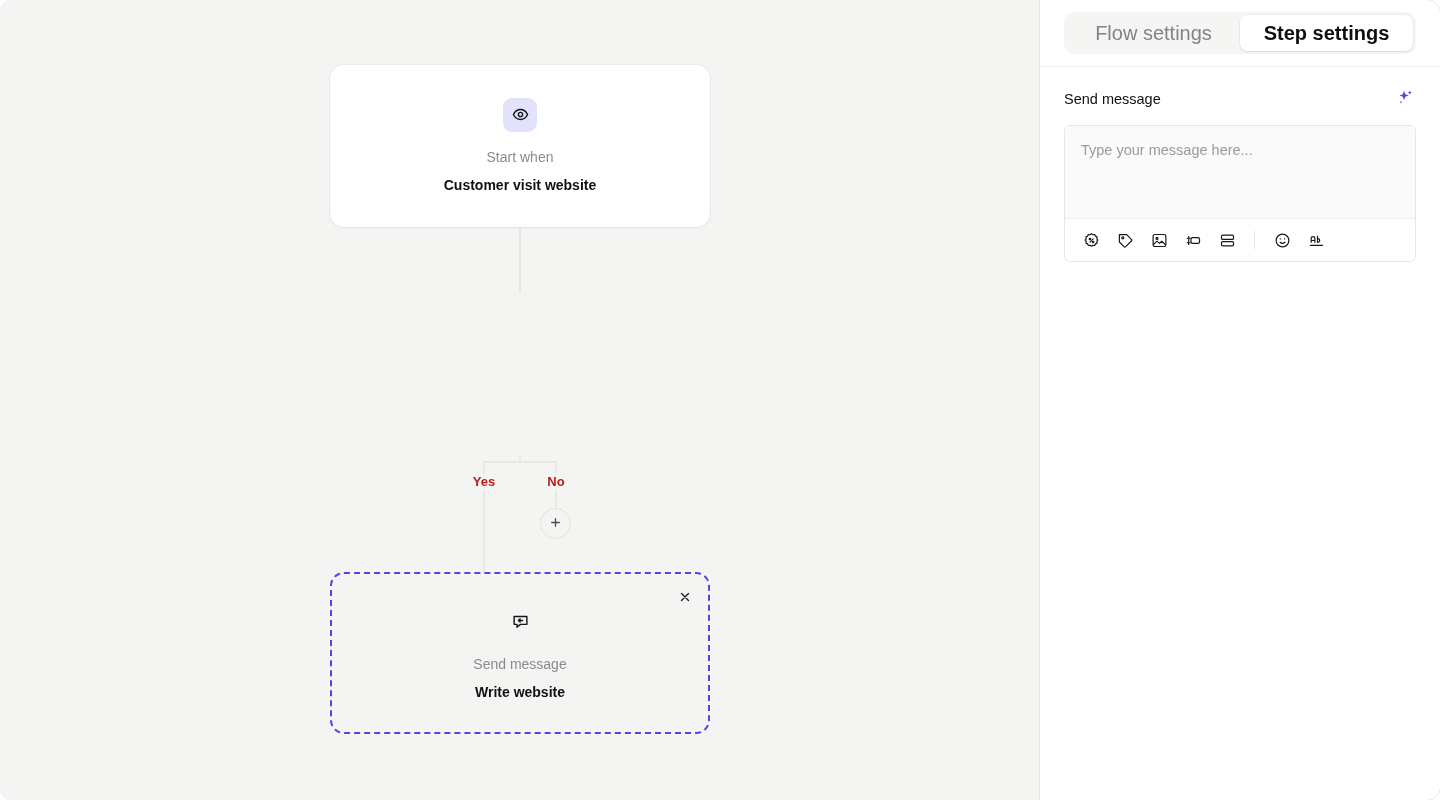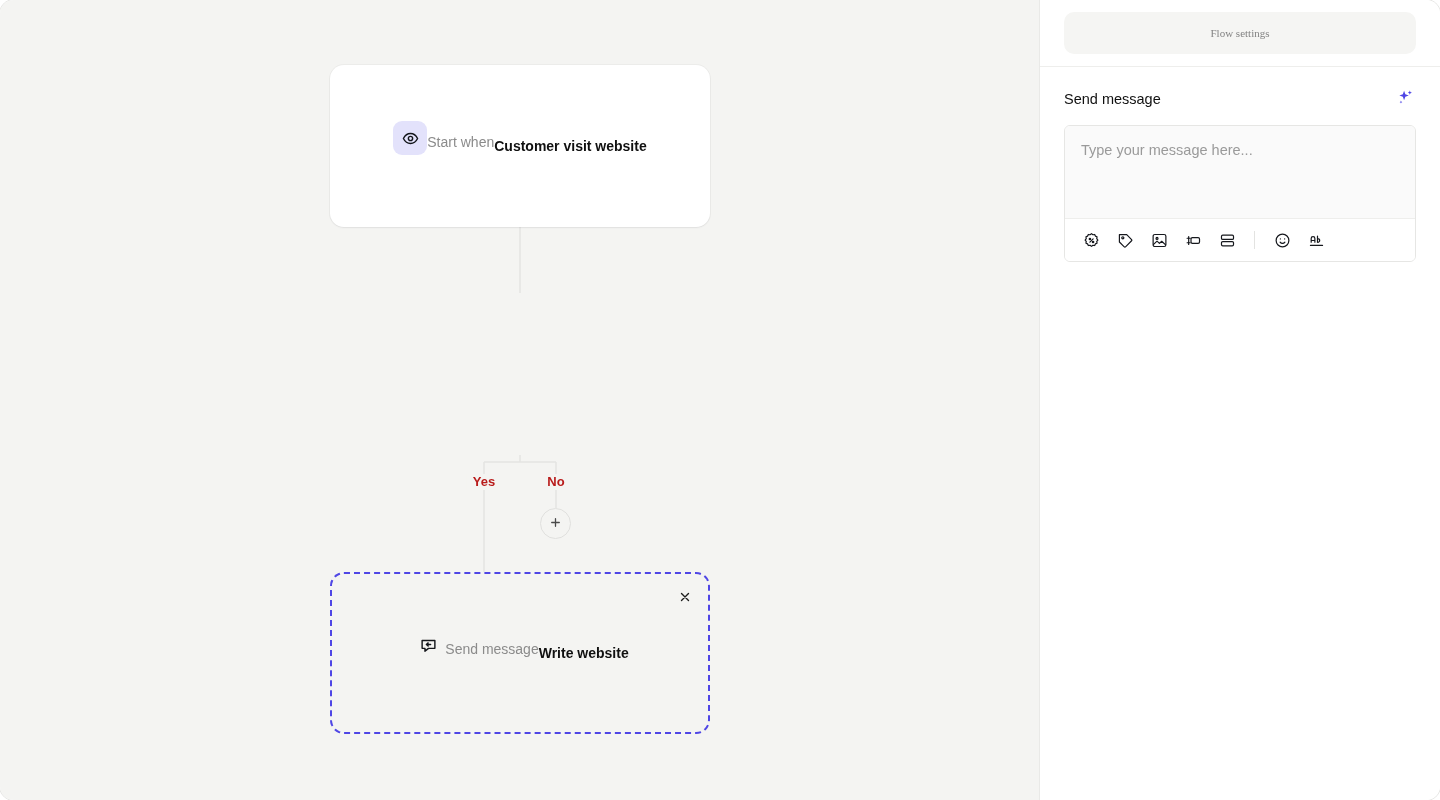--- a/index.html
+++ b/index.html
@@ -41,21 +41,21 @@
     pointer-events: none;
   }
 
   
   .node {
     position: absolute;
     width: 380px;
     background: #ffffff;
     border-radius: 14px;
     display: flex;
-    flex-direction: row;
+    flex-direction: column;
     align-items: center;
     justify-content: center;
     box-shadow: 0 1px 2px rgba(16,24,40,0.05), 0 0 0 1px rgba(16,24,40,0.035);
   }
 
   .node-trigger { left: 330px; top: 65px;  height: 162px; }
   .node-branch  { left: 330px; top: 293px; height: 162px; }
 
   .node-selected {
     left: 330px; top: 572px; height: 162px;
@@ -158,28 +158,28 @@
     background: #f5f5f3;
     border-radius: 10px;
     padding: 3px;
     height: 42px;
   }
   .panel-tab {
     flex: 1;
     display: flex;
     align-items: center;
     justify-content: center;
-    font-size: 11px;
+    font-size: 20px;
     font-weight: 400;
     color: #838383;
     border-radius: 8px;
     cursor: pointer;
     border: none;
     background: transparent;
-    font-family: Liberation Serif, serif;
+    font-family: Liberation Sans, sans-serif;
   }
   .panel-tab.is-active {
     background: #ffffff;
     color: #0f0f0f;
     font-weight: 700;
     box-shadow: 0 1px 2px rgba(16,24,40,0.07), 0 0 0 1px rgba(16,24,40,0.04);
   }
 
   .panel-body { padding: 20px 24px 0 24px; }
 
@@ -316,20 +316,21 @@
       <div class="node-title">Write website</div>
     </div>
 
   </div>
 
   <aside class="side-panel">
 
     <div class="panel-tabs-wrap">
       <div class="panel-tabs">
         <button class="panel-tab">Flow settings</button>
+        <button class="panel-tab is-active">Step settings</button>
       </div>
     </div>
 
     <div class="panel-body">
 
       <div class="panel-section-head">
         <span class="panel-section-title">Send message</span>
         <button class="ai-sparkle-btn">
           <span>
             <svg width="17" height="17" viewBox="0 0 24 24" fill="currentColor">

